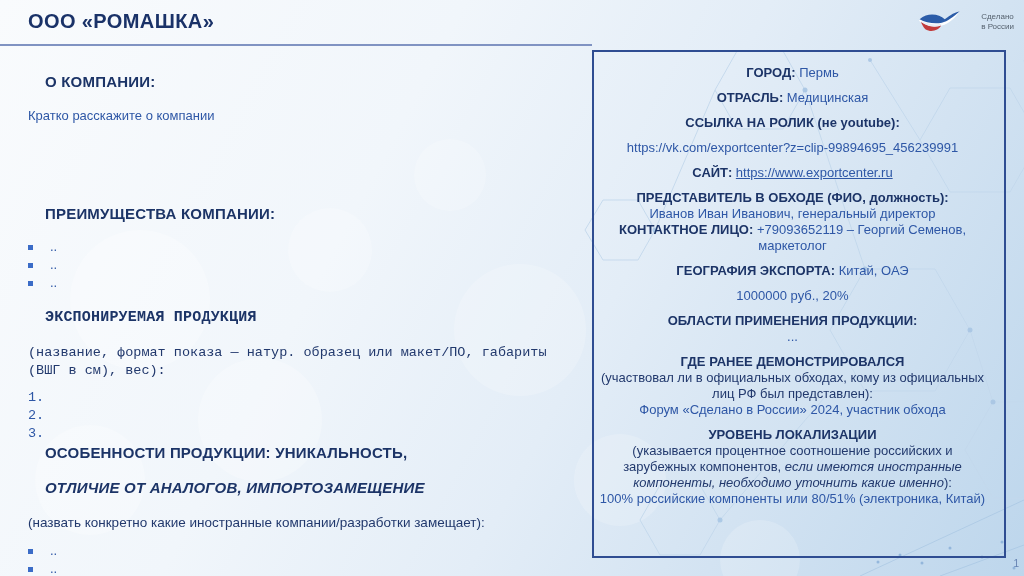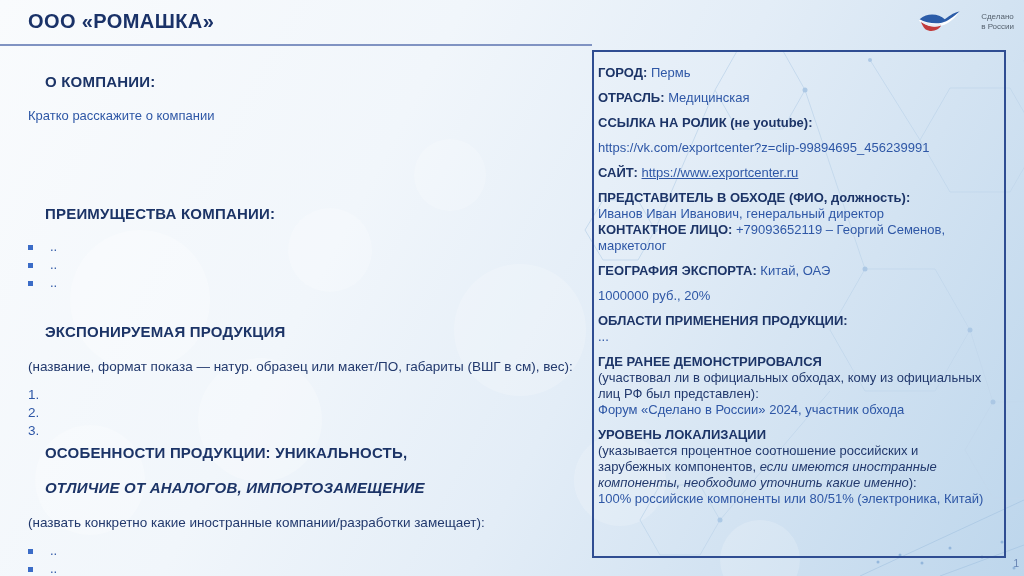--- a/index.html
+++ b/index.html
@@ -24,21 +24,21 @@
   .bullets{margin-top:14px;}
   .bullet-row{display:flex;align-items:flex-start;height:18px;}
   .sq{width:5px;height:5px;background:#3b6cc7;margin-top:5px;flex:none;}
   .bullet-text{margin-left:17px;font-size:13px;color:#2e57a6;line-height:14px;}
   .nums{margin-top:10px;}
   .num{font-size:13.5px;color:#2e57a6;line-height:18px;}
 
   .info-box{
     position:absolute;left:592px;top:50px;width:414px;height:508px;box-sizing:border-box;
     border:2px solid #2f4d92;padding:13px 17px 10px 4px;
-    font-size:13px;line-height:16px;
+    font-size:13px;line-height:16px;text-align:center;
   }
   .entry{margin:0 0 9px 0;}
   .gap-top{margin-top:0;}
   .lbl{font-weight:bold;color:#1c3467;}
   .note{color:#22396d;}
   .note i{}
   .val{color:#2e57a6;}
   .block{display:block;}
   a.val{color:#2e57a6;}
   .u{text-decoration:underline;}
@@ -135,21 +135,21 @@
           <span class="sq"></span>
           <span class="bullet-text">..</span>
         </div>
         <div class="bullet-row">
           <span class="sq"></span>
           <span class="bullet-text">..</span>
         </div>
       </div>
     </div>
 
-    <div class="sec" style="top:306px;">
+    <div class="sec" style="top:292px;font-family:Liberation Mono, monospace;">
       <p class="h2">ЭКСПОНИРУЕМАЯ ПРОДУКЦИЯ</p>
       <p class="hint-navy" style="margin:2px 0 0;">(название, формат показа — натур. образец или макет/ПО, габариты (ВШГ в см), вес):</p>
       <div class="nums">
         <div class="num">1.</div>
         <div class="num">2.</div>
         <div class="num">3.</div>
       </div>
     </div>
 
     <div class="sec" style="top:427px;">

